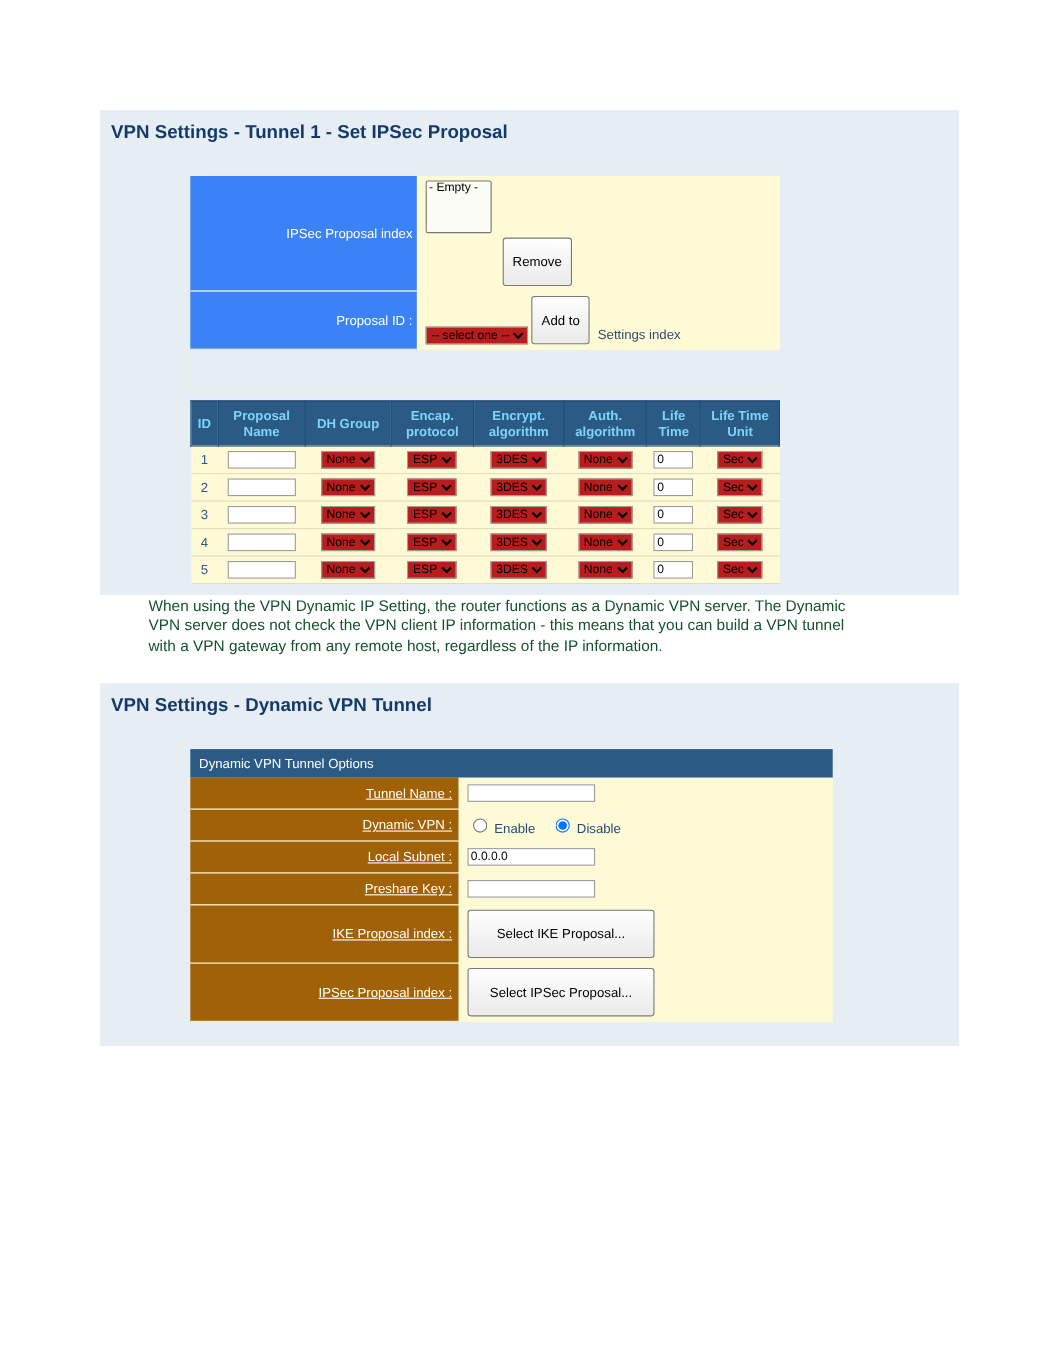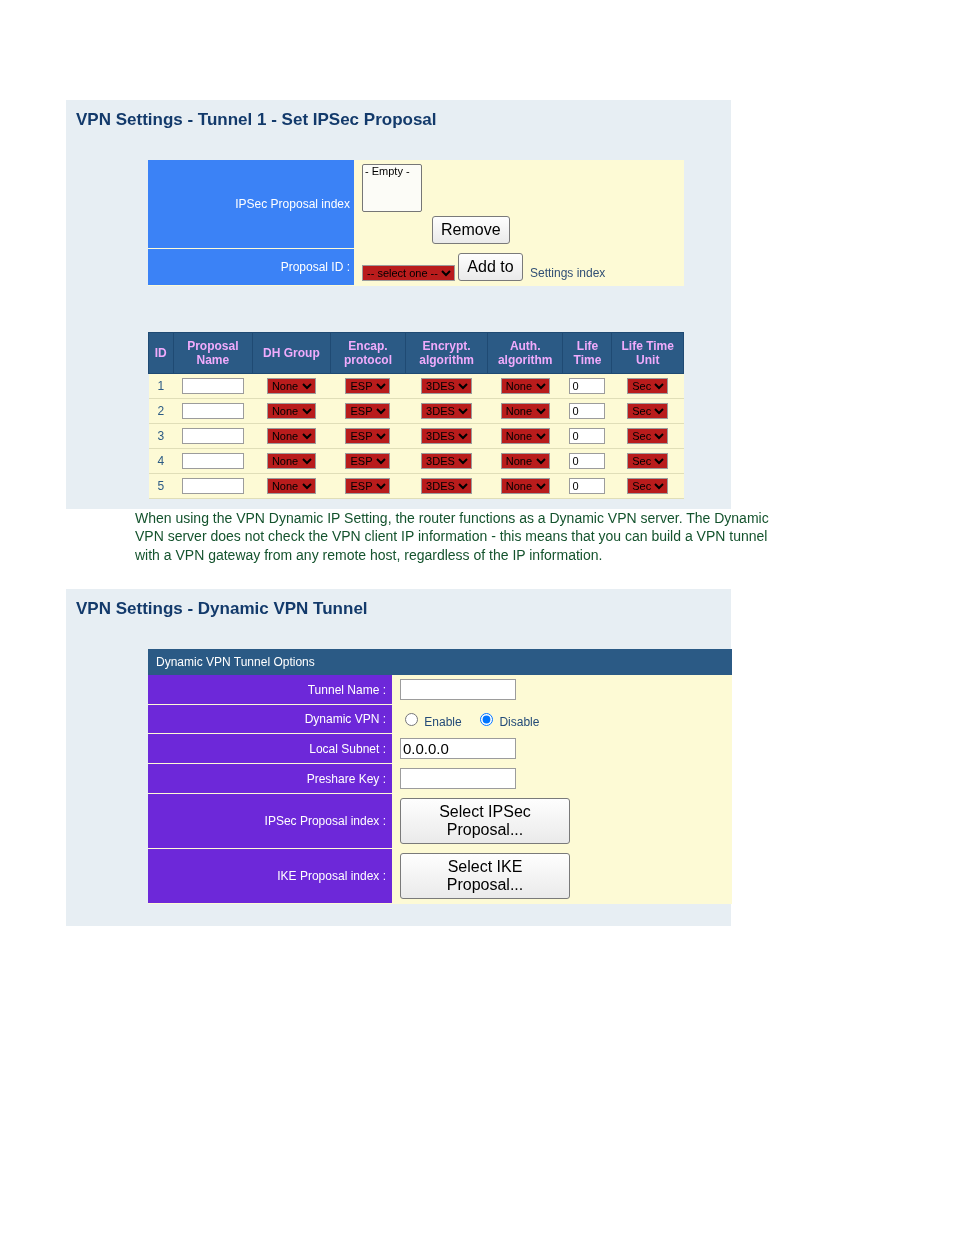--- a/index.html
+++ b/index.html
@@ -7,22 +7,22 @@
     padding: 0;
     background: #ffffff;
     font-family: Verdana, Geneva, sans-serif;
   }
   .page {
     width: 954px;
     padding: 100px 0 60px 0;
     margin: 0 auto;
   }
   .panel {
-    width: 665px;
-    margin-left: 66px;
+    width: 781px;
+    margin-left: 91px;
     background: #e7eef3;
     box-sizing: border-box;
   }
   .panel.p1 { padding-bottom: 10px; }
   .panel.p2 { padding-bottom: 22px; }
   .panel-title {
     color: #133a6b;
     font-weight: bold;
     font-size: 17px;
     padding: 10px 10px 30px 10px;
@@ -75,22 +75,22 @@
     width: 60px;
     height: 48px;
     font-family: Tahoma, sans-serif;
     font-size: 11px;
     background:#fcfcf7;
     display:inline-block;
     vertical-align: top;
   }
   .winbtn {
     font-family: Tahoma, sans-serif;
-    font-size: 16px;
-    padding: 4px 8px;
+    font-size: 12px;
+    padding: 14px 8px;
     border: 1px solid #7a7a7a;
     background: linear-gradient(#fefefe,#eaeaea);
     border-radius: 3px;
     vertical-align: bottom;
   }
   .prop-after {
     font-size: 12px;
     color: #314f75;
     margin-left: 4px;
   }
@@ -98,21 +98,21 @@
   
   .prop-grid {
     border-collapse: collapse;
     width: 536px;
     margin-left: 82px;
     margin-top: 8px;
     table-layout: fixed;
   }
   .prop-grid th {
     background: #2b5a85;
-    color: #f0abfc;
+    color: #7dd3fc;
     font-size: 12px;
     font-weight: bold;
     text-align: center;
     padding: 6px 2px;
     border: 1px solid #1f4a73;
   }
   .prop-grid td {
     background: #fdfad5;
     border-bottom: 1px solid #e0deb8;
     padding: 4px 2px;
@@ -144,38 +144,39 @@
   }
   .dyn-table th.sectionhdr {
     background: #2b5a85;
     color: #fff;
     font-size: 12px;
     font-weight: normal;
     text-align: left;
     padding: 6px 8px;
   }
   .dyn-table td.dlabel {
-    background: #6d28d9;
+    background: #a16207;
     color: #fff;
     font-size: 12px;
     text-align: right;
     padding: 7px 6px;
     width: 232px;
     border-bottom: 1px solid #fdfad5;
+    text-decoration: underline;
   }
   .dyn-table td.dvalue {
     background: #fdfad5;
     font-size: 12px;
     padding: 4px 8px;
     border-bottom: 1px solid #fdfad5;
   }
   .dyn-input {
     width: 110px;
     font-family: Tahoma, sans-serif;
-    font-size: 15px;
+    font-size: 11px;
     border: 1px solid #9c9c9c;
     padding: 1px 2px;
     background:#fff;
   }
   .radio-label { font-size:12px; color:#234a78; margin-right:10px; }
   .winbtn.long { width: 170px; text-align:center; }
 </style>
 </head>
 <body>
 
@@ -312,24 +313,24 @@
       </tr>
       <tr>
         <td class="dlabel">Local Subnet :</td>
         <td class="dvalue"><input class="dyn-input" value="0.0.0.0" style=""></td>
       </tr>
       <tr>
         <td class="dlabel">Preshare Key :</td>
         <td class="dvalue"><input class="dyn-input" value="" style=""></td>
       </tr>
       <tr>
+        <td class="dlabel">IKE Proposal index :</td>
+        <td class="dvalue"><button class="winbtn long">Select IKE Proposal...</button></td>
+      </tr>
+      <tr>
         <td class="dlabel">IPSec Proposal index :</td>
         <td class="dvalue"><button class="winbtn long">Select IPSec Proposal...</button></td>
-      </tr>
-      <tr>
-        <td class="dlabel">IKE Proposal index :</td>
-        <td class="dvalue"><button class="winbtn long">Select IKE Proposal...</button></td>
       </tr>
     </tbody>
       </table>
   </div>
 
 </div>
 
 </body></html>

